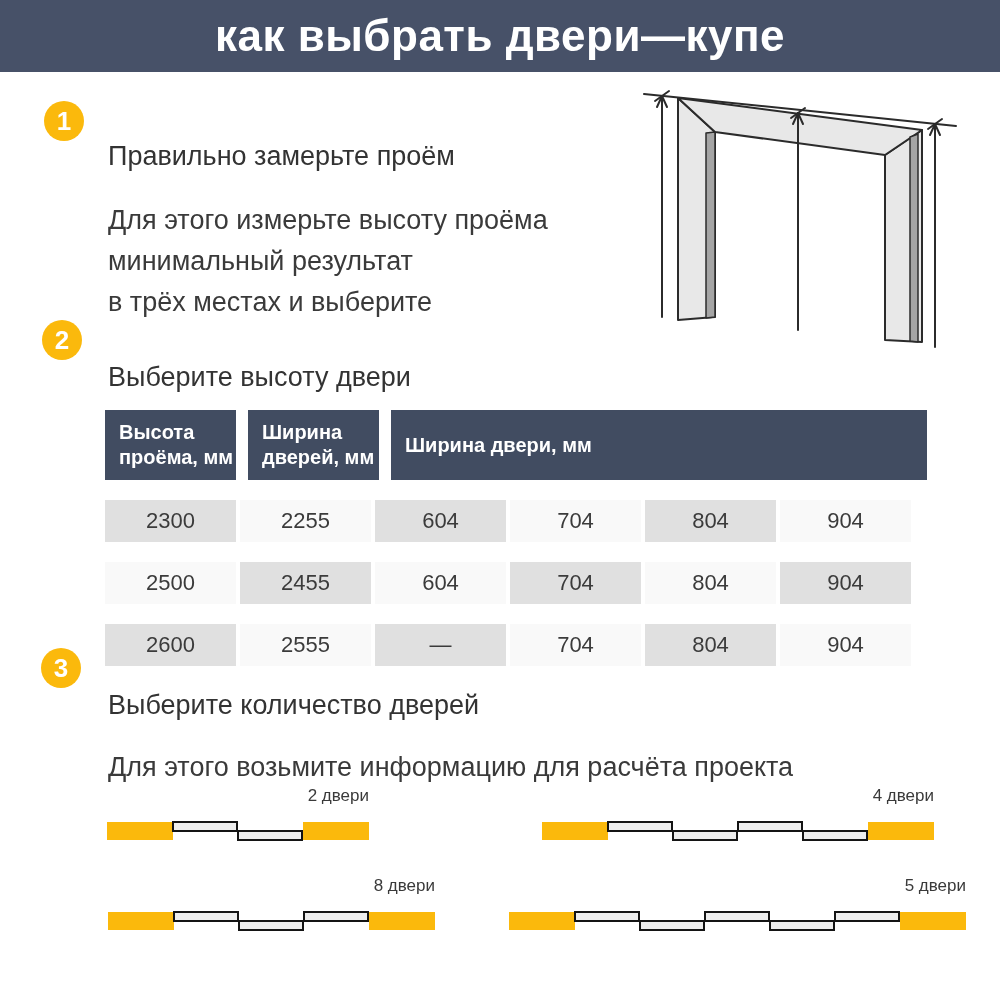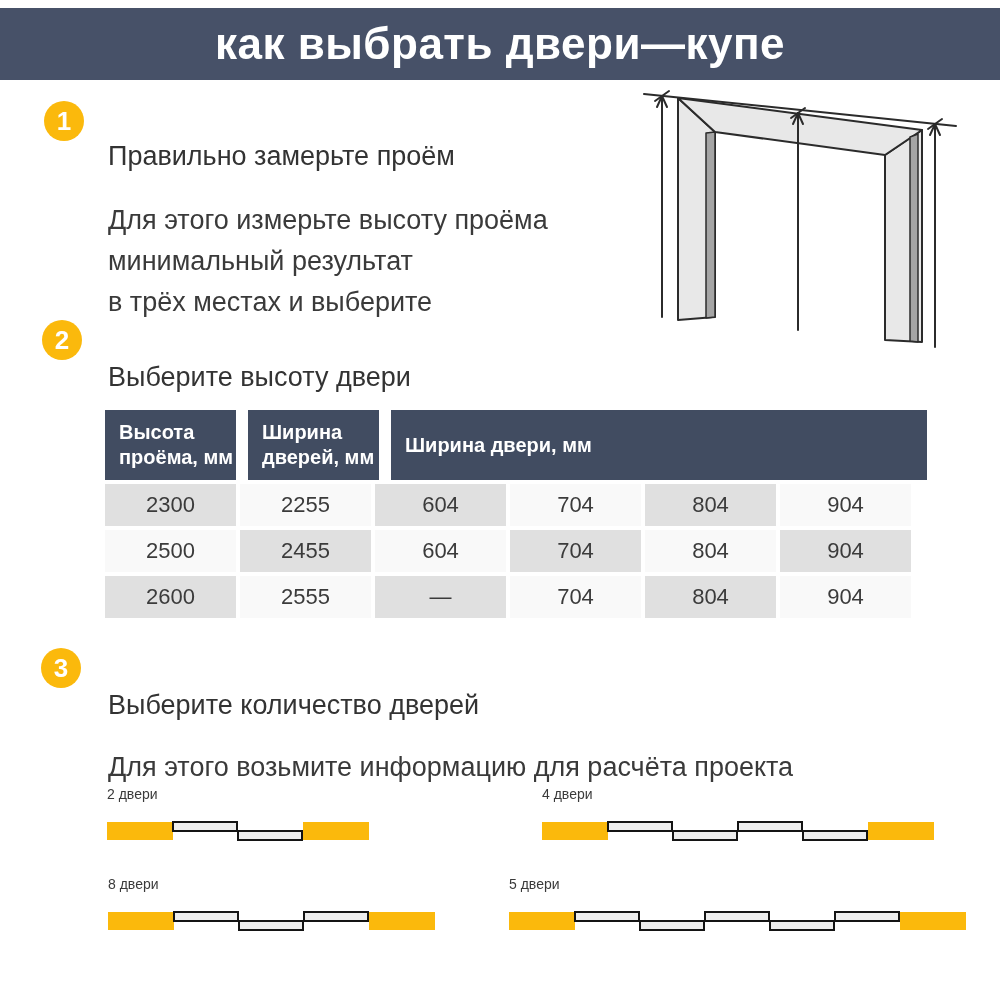--- a/index.html
+++ b/index.html
@@ -12,21 +12,21 @@
     --body-ink:#3A3A3A;
   }
   *{margin:0;padding:0;box-sizing:border-box;}
   body{background:#fff;}
   .page{
     position:relative;width:1000px;height:1000px;background:#ffffff;overflow:hidden;
     font-family:"Liberation Sans","DejaVu Sans",sans-serif;color:var(--ink);
   }
   
   .topbar{
-    position:absolute;left:0;top:8px;width:1000px;height:72px;background:var(--slate);
+    position:absolute;left:0;top:0;width:1000px;height:72px;background:var(--slate);
     display:flex;align-items:center;justify-content:center;
   }
   .topbar h1{color:#fff;font-size:44px;font-weight:700;letter-spacing:.5px;}
   
   .step-circle{
     position:absolute;width:40px;height:40px;border-radius:50%;background:var(--yellow);
     color:#fff;font-size:26px;font-weight:700;display:flex;align-items:center;justify-content:center;
   }
   .c1{left:44px;top:101px;}
   .c2{left:42px;top:320px;}
@@ -47,31 +47,31 @@
   
   .table{position:absolute;left:105px;top:410px;width:806px;}
   .thead{display:grid;grid-template-columns:131px 131px 536px;gap:12px;margin-bottom:4px;}
   .th{
     height:70px;background:var(--slate-table);color:#fff;font-size:20px;font-weight:700;
     line-height:25px;display:flex;align-items:center;padding-left:14px;
   }
   .tbody{display:grid;grid-template-columns:repeat(6,131px);gap:4px;}
   .cell{
     height:42px;display:flex;align-items:center;justify-content:center;
-    font-size:22px;color:#3B3B3B;
+    font-size:22px;color:#3B3B3B;margin-top:16px;
   }
   .cell.shade{background:var(--cell-shaded);}
   .cell.plain{background:var(--cell-plain);}
   
   .diagram{position:absolute;}
   .dg0{left:107px;top:786px;}
   .dg1{left:108px;top:876px;}
   .dg2{left:542px;top:786px;}
   .dg3{left:509px;top:876px;}
-  .dlabel{height:26px;font-size:14px;color:var(--body-ink);text-align:left;margin-bottom:10px;}
+  .dlabel{height:26px;font-size:17px;color:var(--body-ink);text-align:right;margin-bottom:10px;}
   .track{position:relative;height:18px;}
   .wall{position:absolute;top:0;height:18px;width:66px;background:var(--yellow);}
   .panel{position:absolute;width:66px;height:11px;background:#EDEDED;border:2px solid #141414;}
   .panel.up{top:-1px;}
   .panel.down{top:8px;}
 </style>
 </head>
 <body>
 
 <div class="page">

